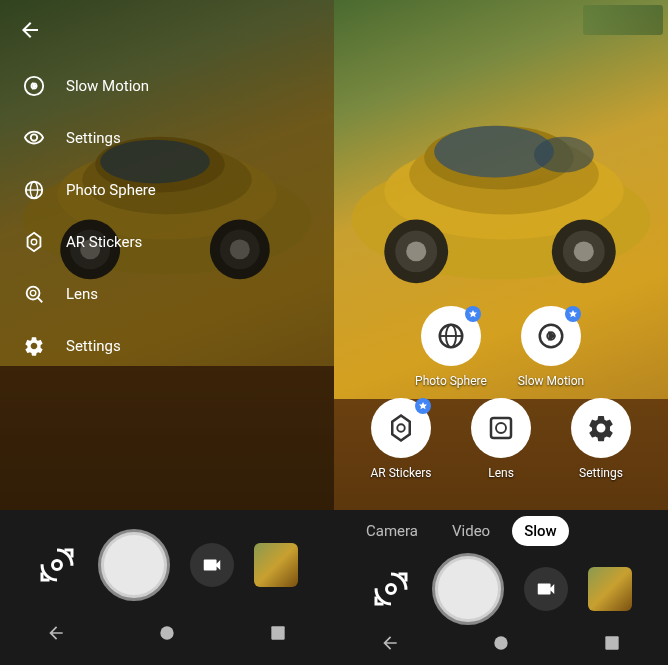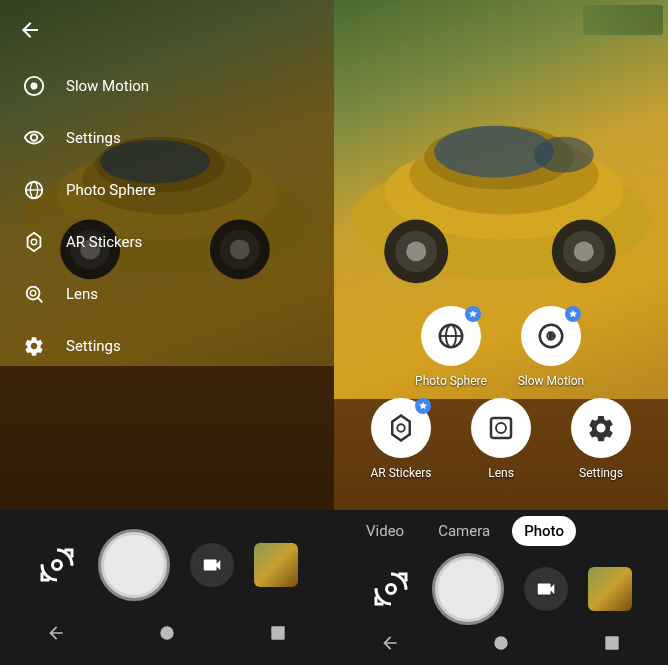--- a/index.html
+++ b/index.html
@@ -563,23 +563,23 @@
           </svg>
         </div>
         <span class="mode-label">Settings</span>
       </div>
     </div>
   </div>
 
   <div class="bottom-bar-right">
 
     <div class="tab-bar">
+      <div class="tab-item">Camera</div>
       <div class="tab-item">Video</div>
-      <div class="tab-item">Camera</div>
-      <div class="tab-item active">Photo</div>
+      <div class="tab-item active">Slow</div>
     </div>
 
     <div class="camera-controls-right">
       <div class="btn-rotate">
         <svg viewBox="0 0 24 24" stroke="white" fill="none" stroke-width="2" width="36" height="36">
           <path d="M12 2a10 10 0 0 1 9.95 10.5"></path>
           <path d="M12 22a10 10 0 0 1-9.95-10.5"></path>
           <polyline points="17,2 22,2 22,7" stroke="white" fill="none" stroke-width="2"></polyline>
           <polyline points="7,22 2,22 2,17" stroke="white" fill="none" stroke-width="2"></polyline>
           <circle cx="12" cy="12" r="3" stroke="white" fill="none" stroke-width="2"></circle>

